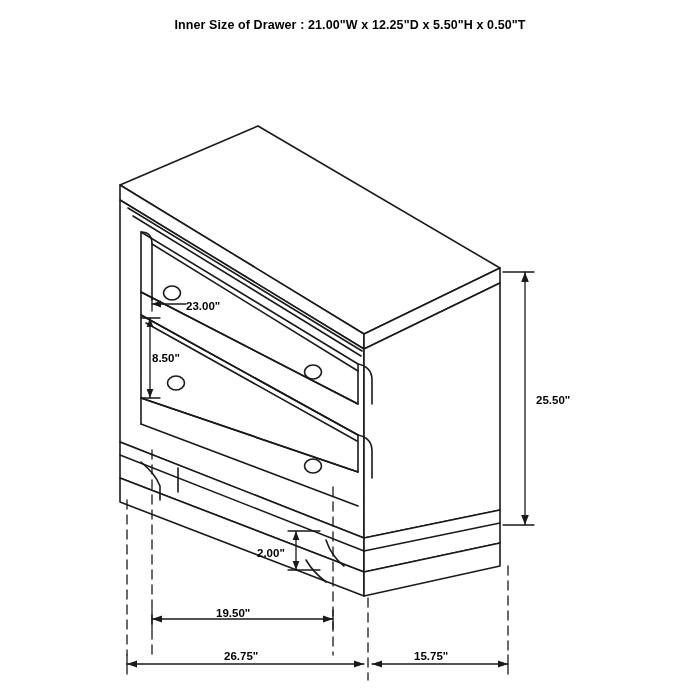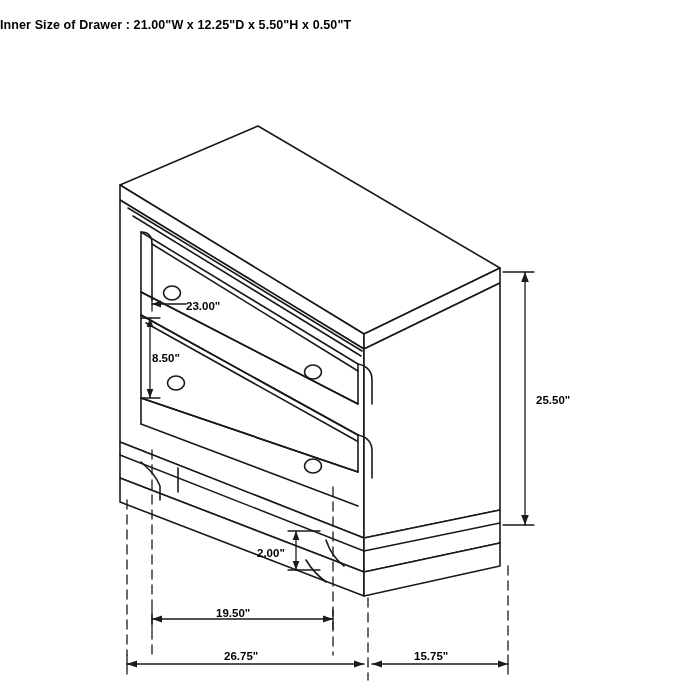--- a/index.html
+++ b/index.html
@@ -18,20 +18,21 @@
   #stage {
     position: relative;
     width: 700px;
     height: 700px;
   }
   .title {
     position: absolute;
     top: 18px;
     left: 0;
     width: 700px;
+    text-align: center;
     font-size: 12.5px;
     font-weight: bold;
     letter-spacing: 0.1px;
   }
   svg.dwg {
     position: absolute;
     top: 0;
     left: 0;
     width: 700px;
     height: 700px;

